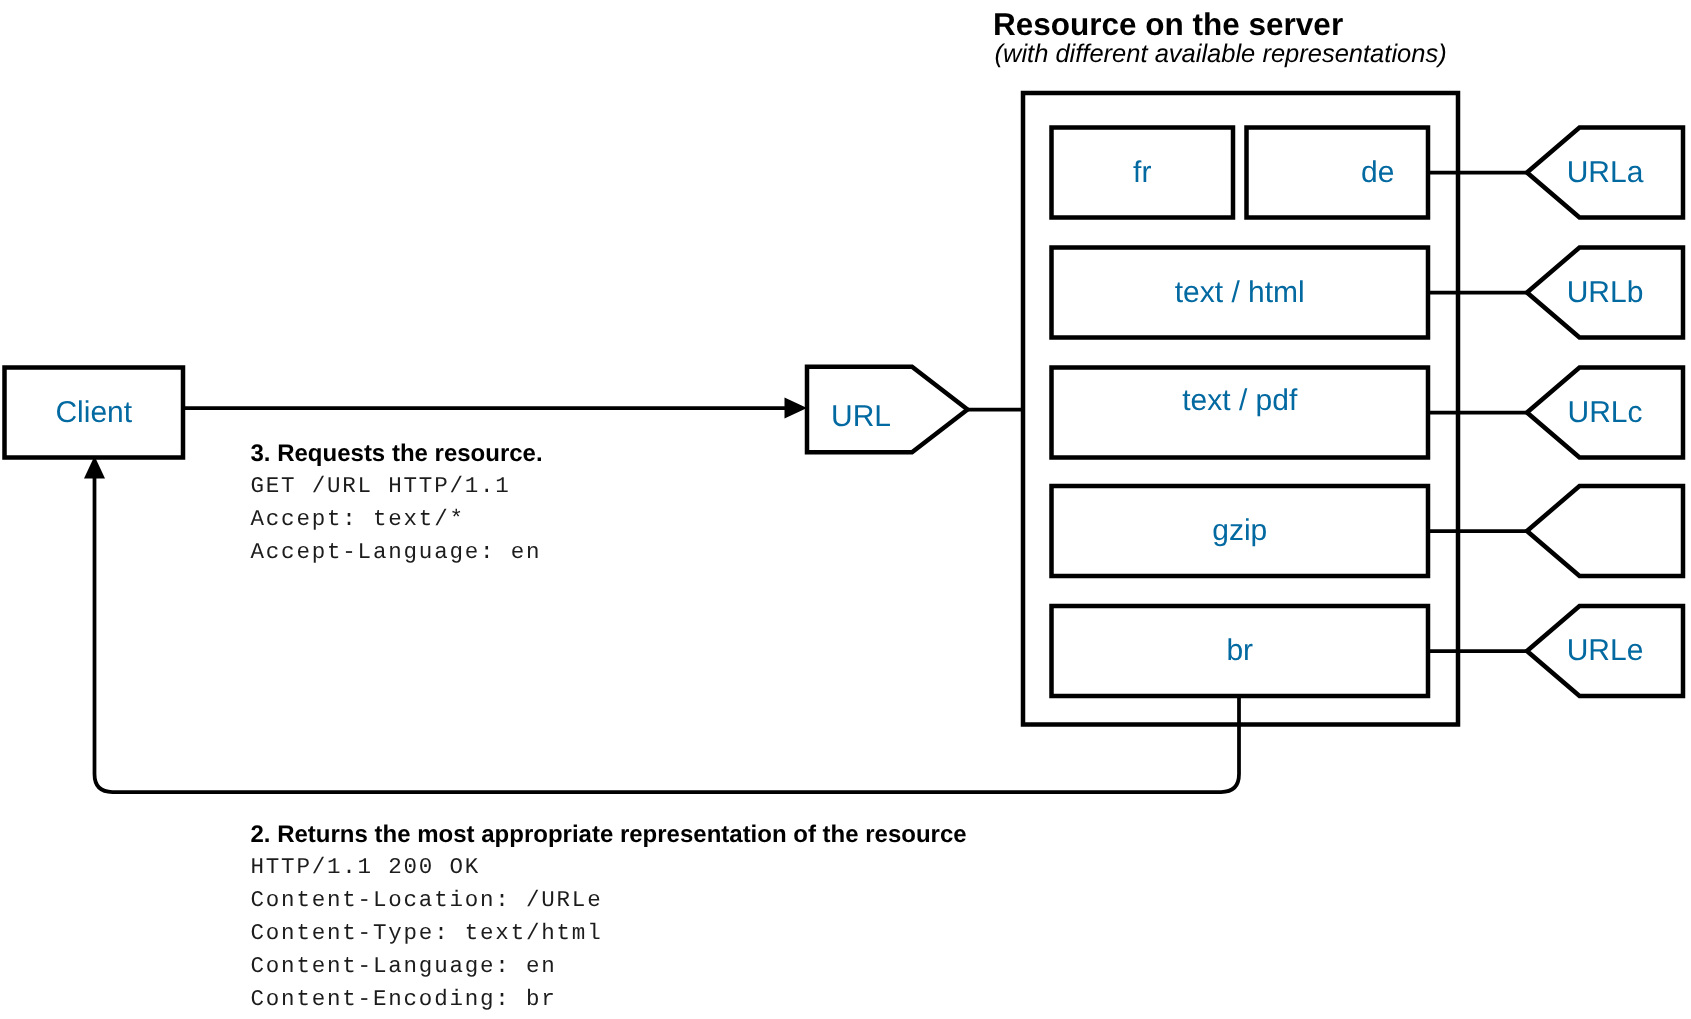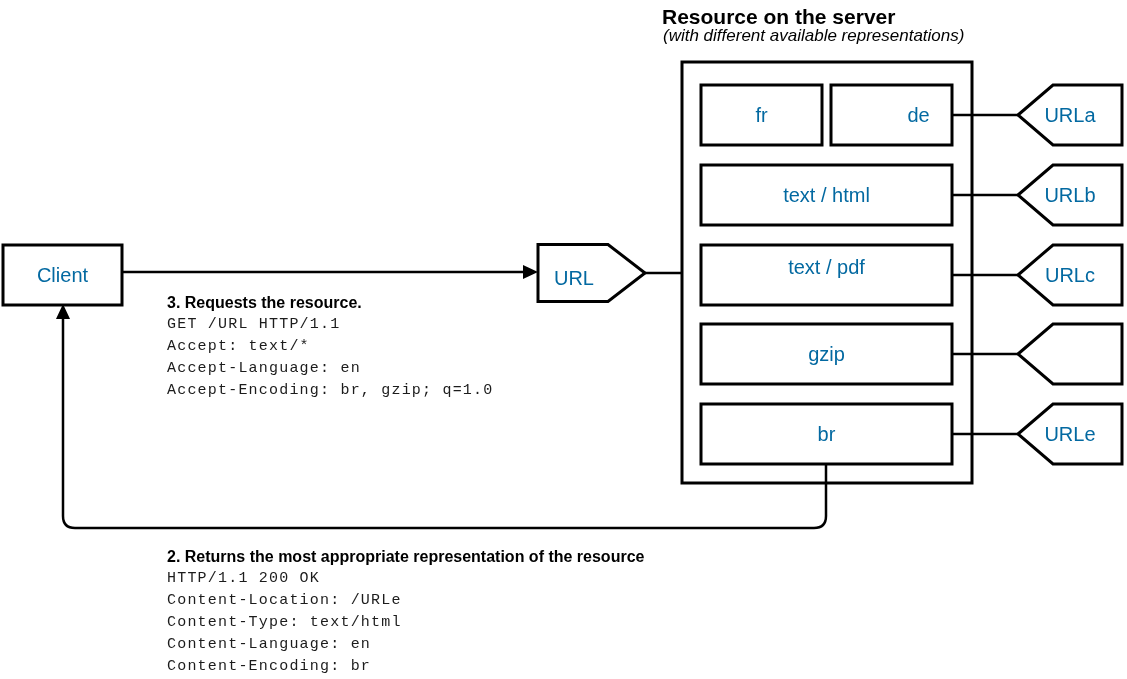--- a/index.html
+++ b/index.html
@@ -121,21 +121,20 @@
   <div class="label" style="left:1018px; top:85px;  width:104px; height:60px;">URLa</div>
   <div class="label" style="left:1018px; top:165px; width:104px; height:60px;">URLb</div>
   <div class="label" style="left:1018px; top:245px; width:104px; height:60px;">URLc</div>
   <div class="label" style="left:1018px; top:404px; width:104px; height:60px;">URLe</div>
 
   <div id="request-block" class="msg-block">
     <div class="msg-heading">3. Requests the resource.</div>
     <div class="mono-line">GET /URL HTTP/1.1</div>
     <div class="mono-line">Accept: text/*</div>
     <div class="mono-line">Accept-Language: en</div>
-    <div class="mono-line">Accept-Encoding: br, gzip; q=1.0</div>
   </div>
 
   <div id="response-block" class="msg-block">
     <div class="msg-heading">2. Returns the most appropriate representation of the resource</div>
     <div class="mono-line">HTTP/1.1 200 OK</div>
     <div class="mono-line">Content-Location: /URLe</div>
     <div class="mono-line">Content-Type: text/html</div>
     <div class="mono-line">Content-Language: en</div>
     <div class="mono-line">Content-Encoding: br</div>
   </div>

